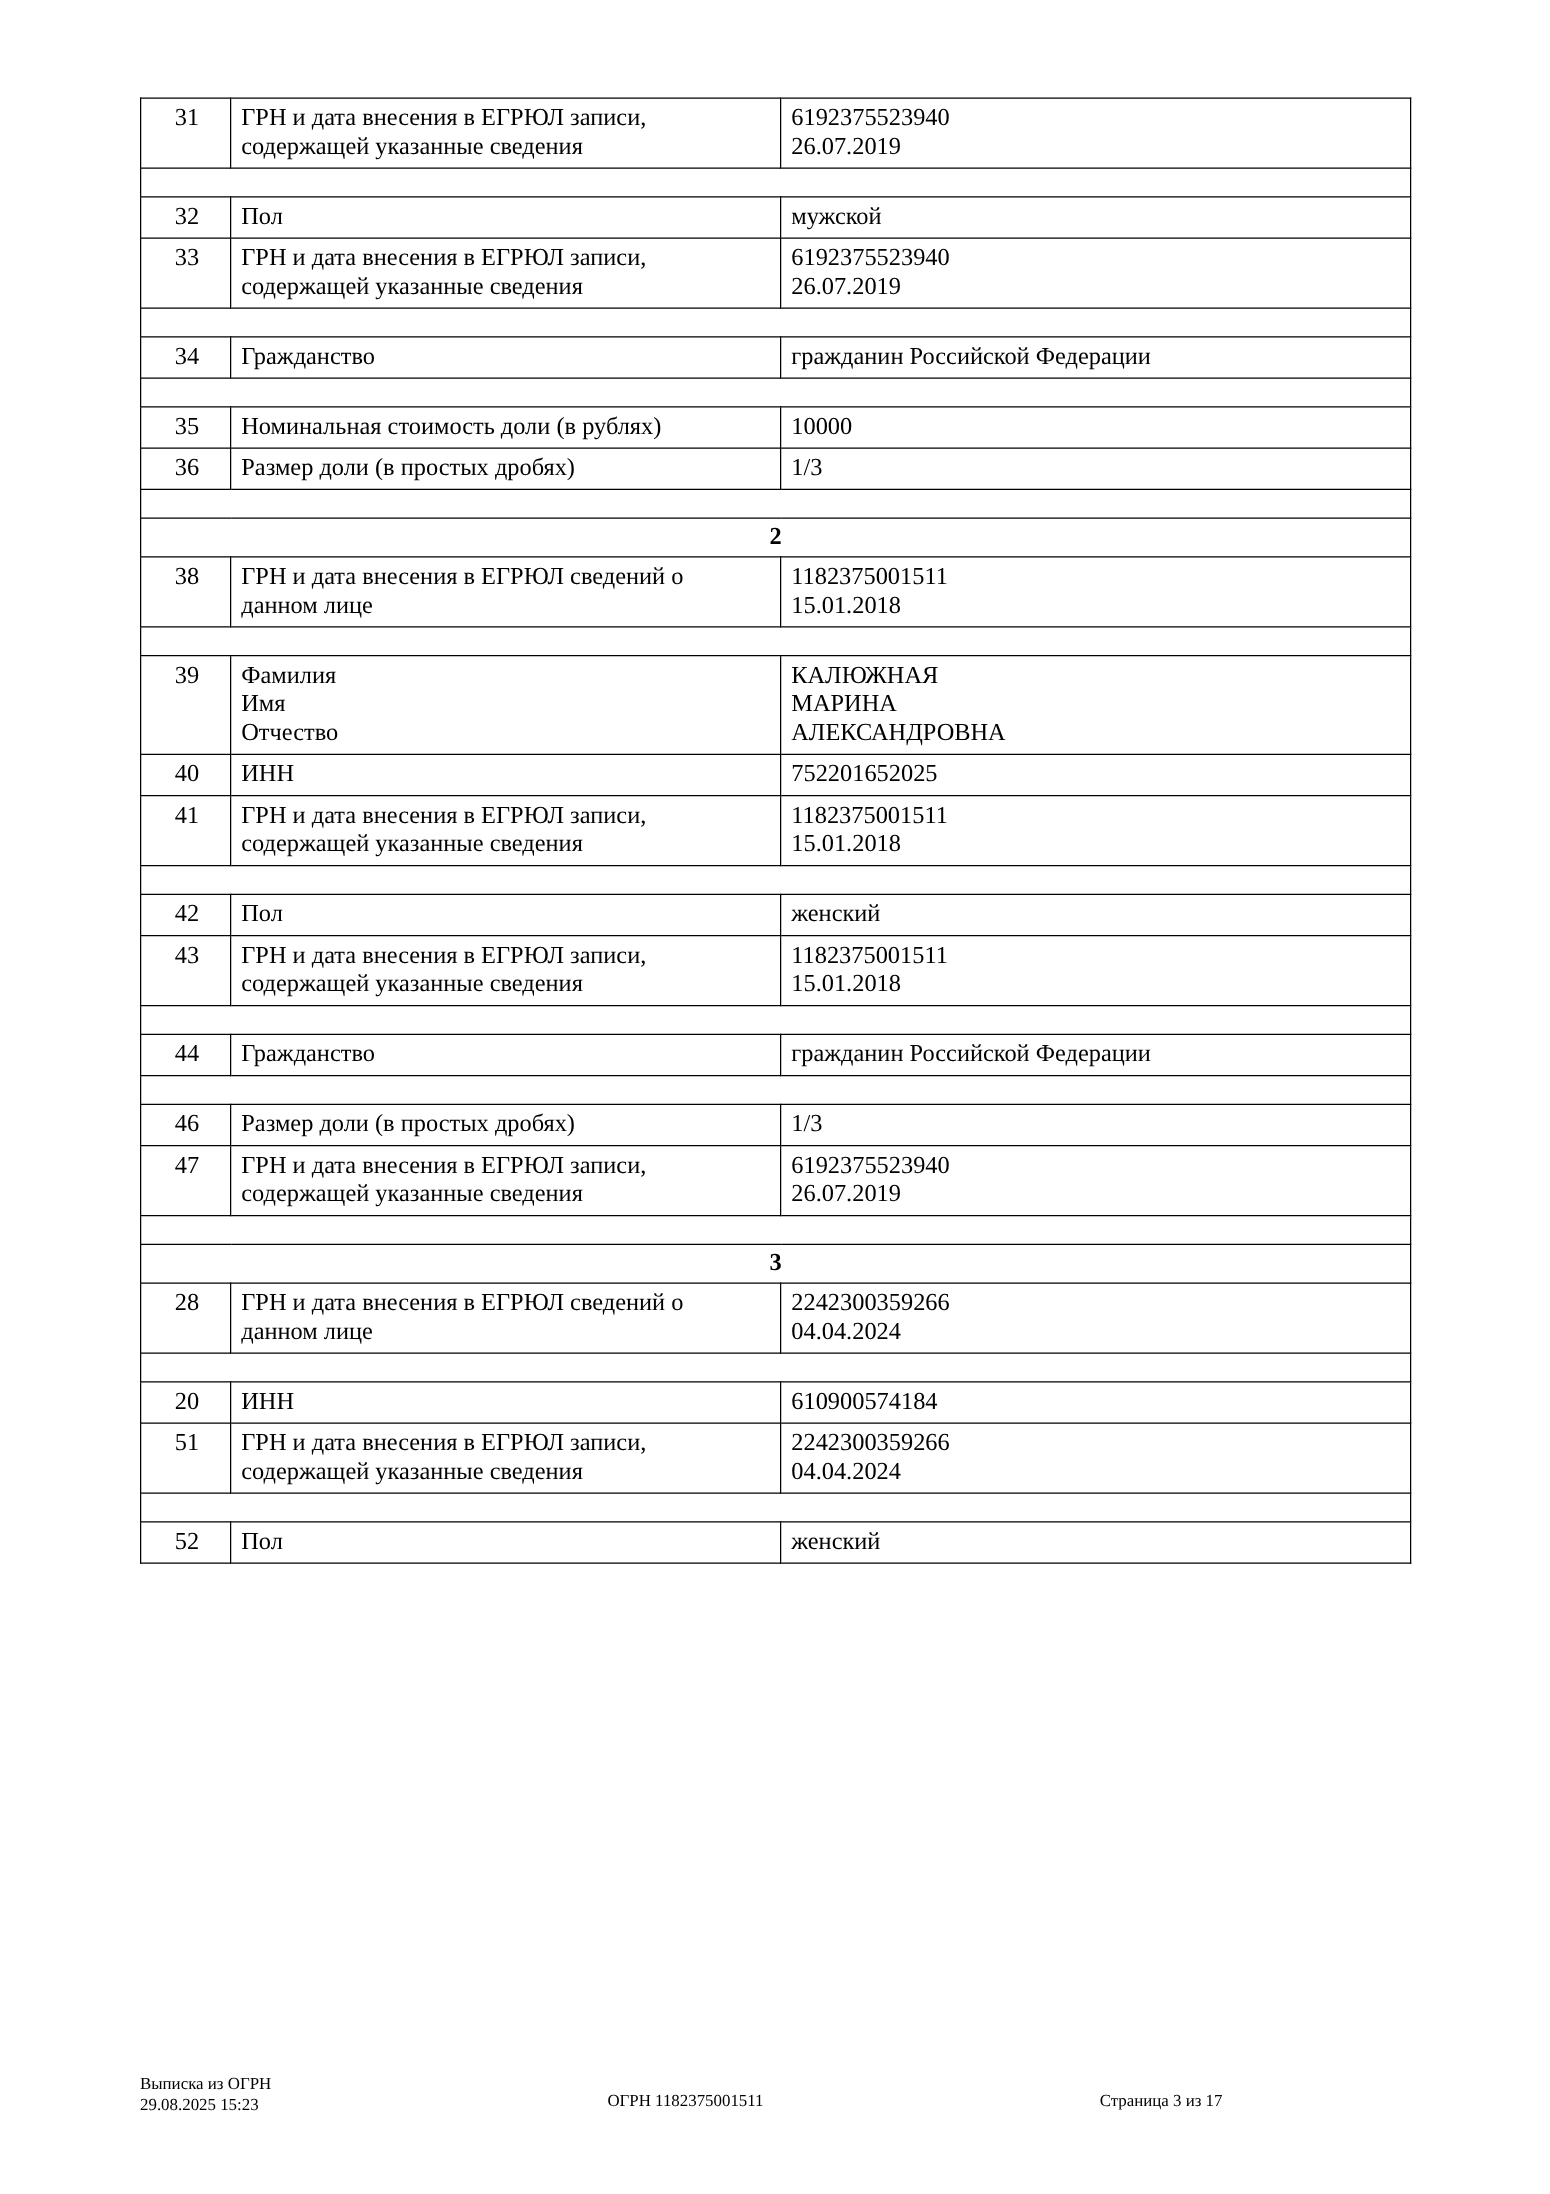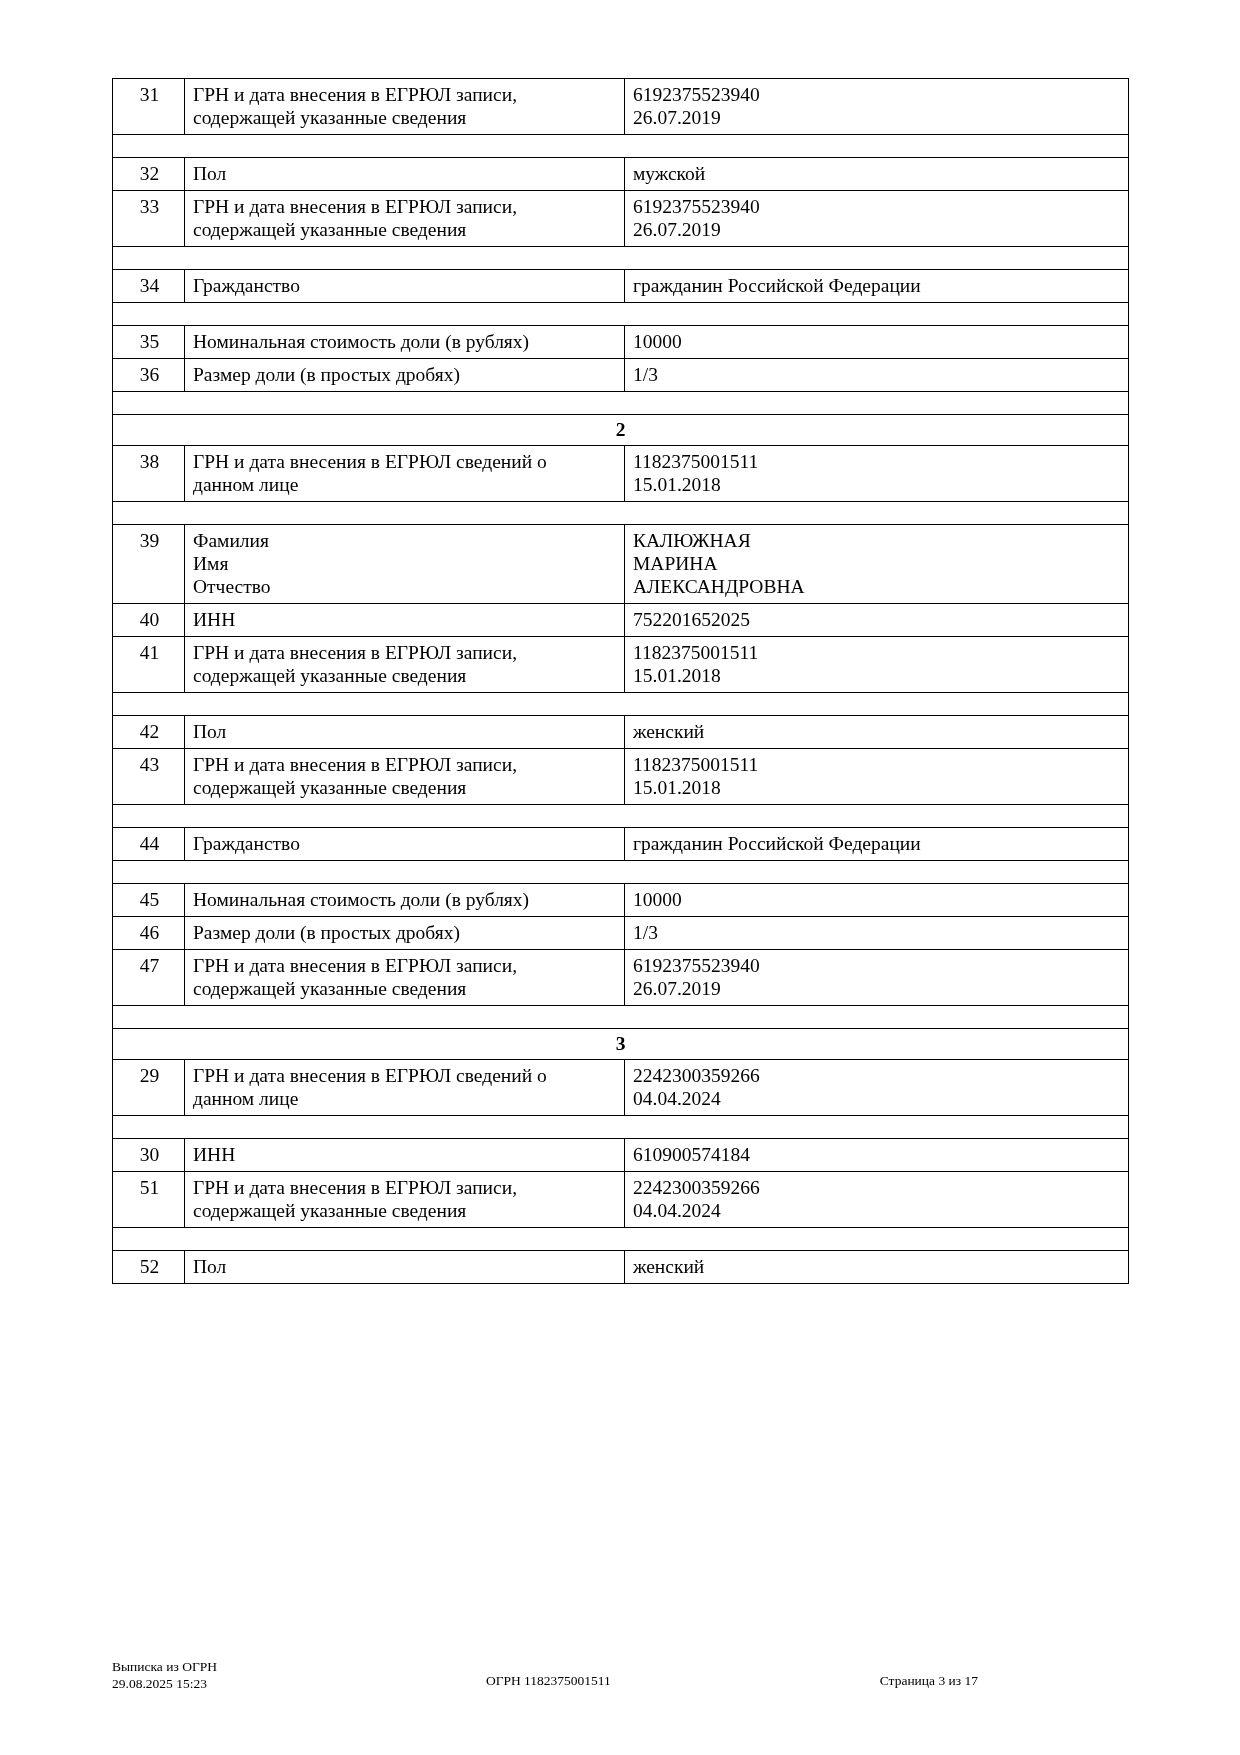--- a/index.html
+++ b/index.html
@@ -238,29 +238,20 @@
             <span class="ln">Гражданство</span>
           </td>
           <td class="value">
             <span class="ln">гражданин Российской Федерации</span>
           </td>
         </tr>
         <tr class="spacer">
           <td colspan="3"></td>
         </tr>
         <tr>
-          <td class="num">45</td>
-          <td class="label">
-            <span class="ln">Номинальная стоимость доли (в рублях)</span>
-          </td>
-          <td class="value">
-            <span class="ln">10000</span>
-          </td>
-        </tr>
-        <tr>
           <td class="num">46</td>
           <td class="label">
             <span class="ln">Размер доли (в простых дробях)</span>
           </td>
           <td class="value">
             <span class="ln">1/3</span>
           </td>
         </tr>
         <tr>
           <td class="num">47</td>
@@ -273,35 +264,35 @@
             <span class="ln">26.07.2019</span>
           </td>
         </tr>
         <tr class="spacer">
           <td colspan="3"></td>
         </tr>
         <tr class="group">
           <td colspan="3">3</td>
         </tr>
         <tr>
-          <td class="num">29</td>
+          <td class="num">28</td>
           <td class="label">
             <span class="ln">ГРН и дата внесения в ЕГРЮЛ сведений о</span>
             <span class="ln">данном лице</span>
           </td>
           <td class="value">
             <span class="ln">2242300359266</span>
             <span class="ln">04.04.2024</span>
           </td>
         </tr>
         <tr class="spacer">
           <td colspan="3"></td>
         </tr>
         <tr>
-          <td class="num">30</td>
+          <td class="num">20</td>
           <td class="label">
             <span class="ln">ИНН</span>
           </td>
           <td class="value">
             <span class="ln">610900574184</span>
           </td>
         </tr>
         <tr>
           <td class="num">51</td>
           <td class="label">

